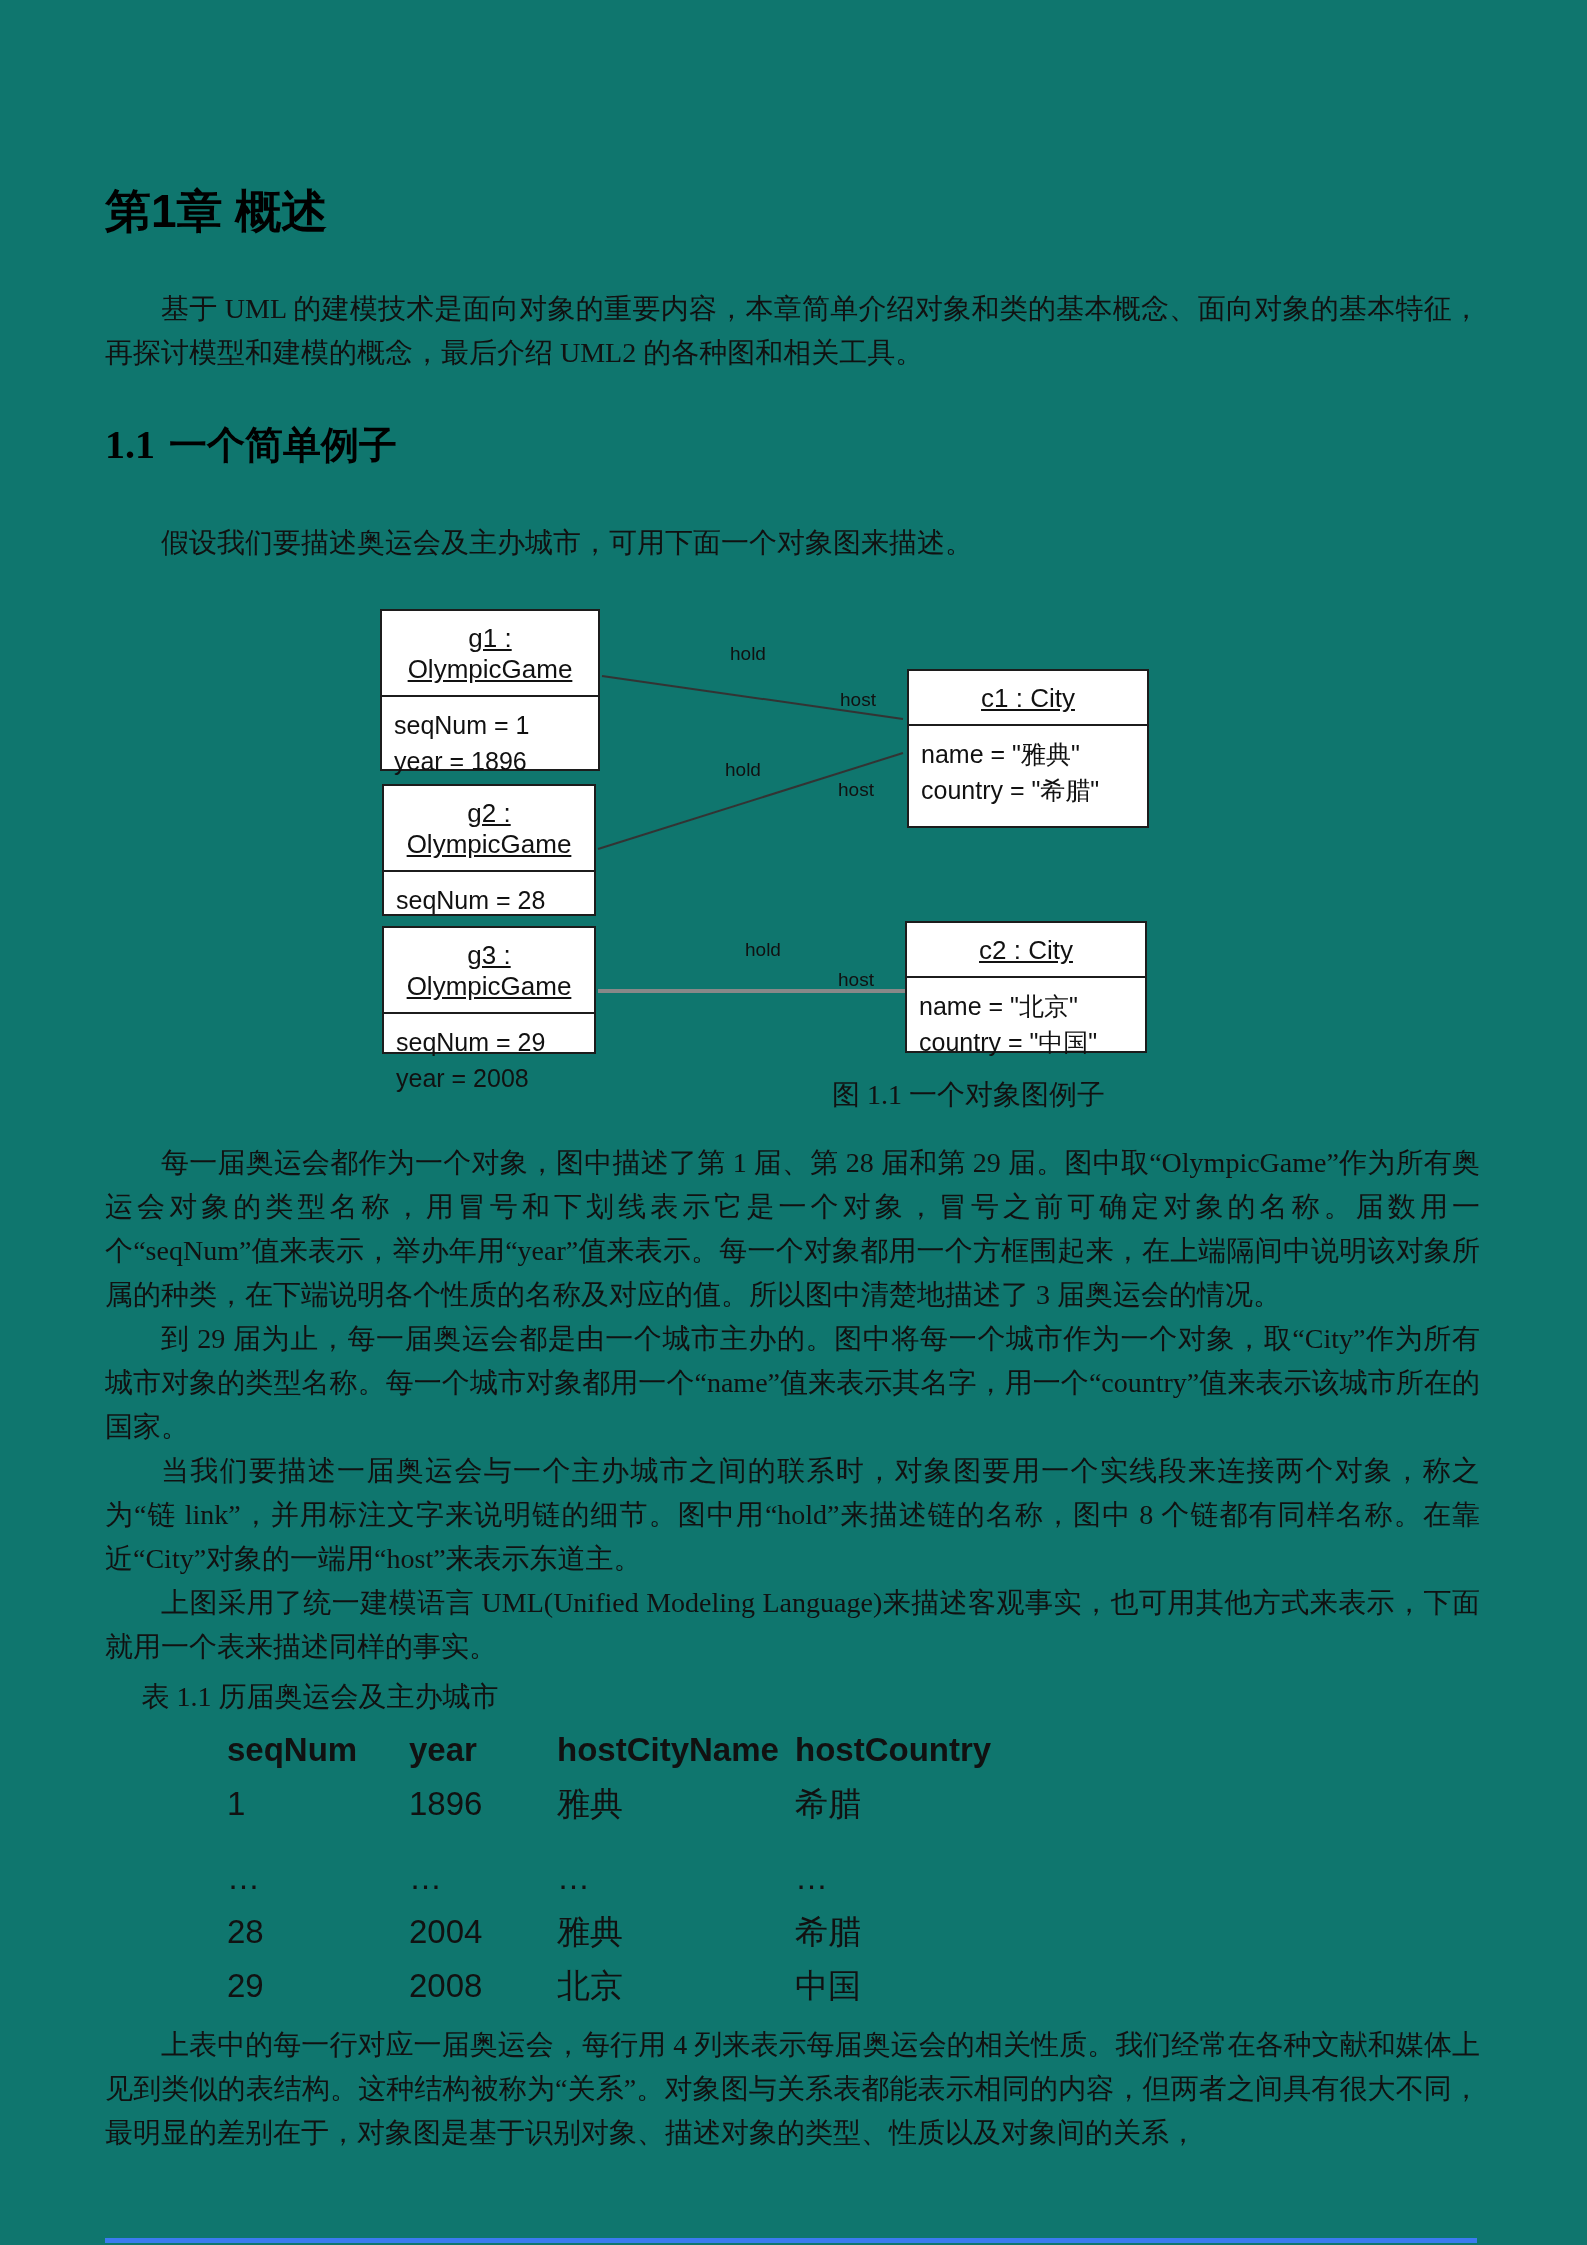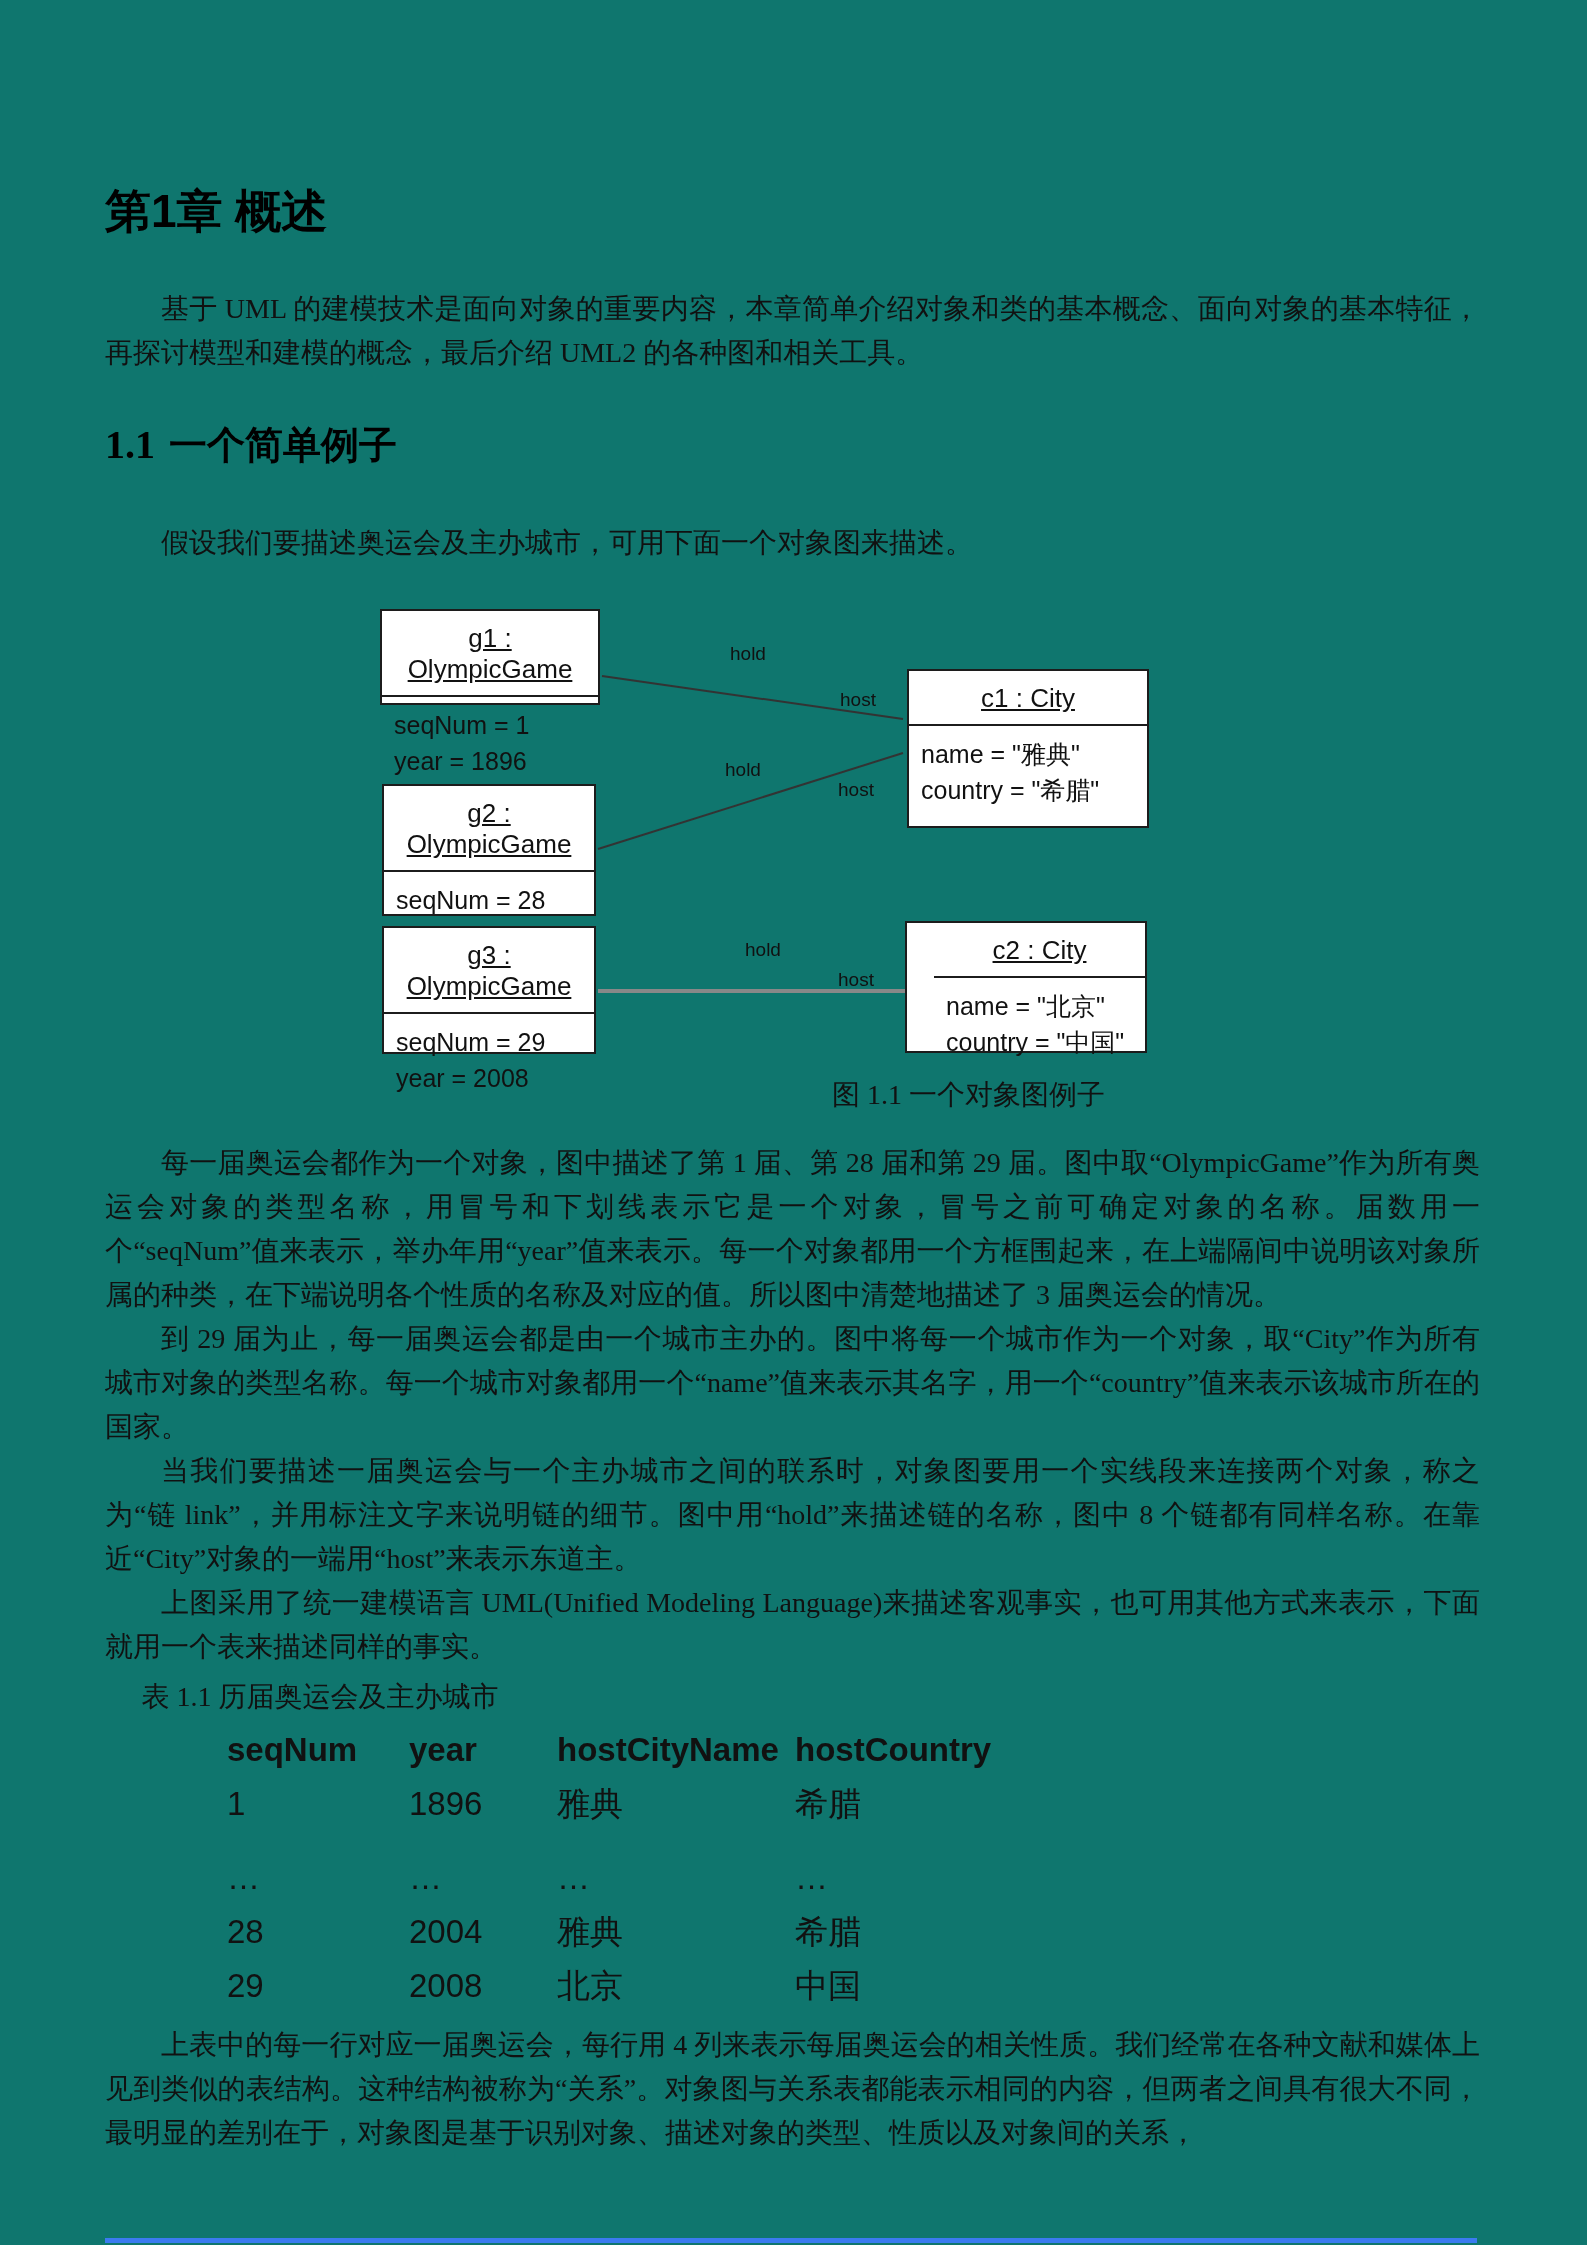--- a/index.html
+++ b/index.html
@@ -61,21 +61,21 @@
 
   <p class="p">假设我们要描述奥运会及主办城市，可用下面一个对象图来描述。</p>
 
   <div class="figure-area">
     <svg class="fig-svg" viewBox="0 0 810 462">
       <line x1="232" y1="75" x2="533" y2="118" stroke="#333" stroke-width="2"></line>
       <line x1="228" y1="248" x2="533" y2="152" stroke="#333" stroke-width="2"></line>
       <line x1="228" y1="390" x2="535" y2="390" stroke="#888" stroke-width="4"></line>
     </svg>
 
-    <div class="uml-box" style="left:10px; top:8px; width:220px; height:96px;">
+    <div class="uml-box" style="left:10px; top:8px; width:220px; height:162px;">
       <div class="uml-title">g1 : OlympicGame</div>
       <div class="uml-attrs">
         <div>seqNum = 1</div>
         <div>year = 1896</div>
       </div>
     </div>
 
     <div class="uml-box" style="left:537px; top:68px; width:242px; height:159px;">
       <div class="uml-title">c1 : City</div>
       <div class="uml-attrs">
@@ -93,21 +93,21 @@
     </div>
 
     <div class="uml-box" style="left:12px; top:325px; width:214px; height:128px;">
       <div class="uml-title">g3 : OlympicGame</div>
       <div class="uml-attrs">
         <div>seqNum = 29</div>
         <div>year = 2008</div>
       </div>
     </div>
 
-    <div class="uml-box" style="left:535px; top:320px; width:242px; height:132px;padding-left:27px;">
+    <div class="uml-box" style="left:535px; top:320px; width:242px; height:132px;">
       <div class="uml-title">c2 : City</div>
       <div class="uml-attrs">
         <div>name = "北京"</div>
         <div>country = "中国"</div>
       </div>
     </div>
 
     <span class="link-label" style="left:360px; top:42px;">hold</span>
     <span class="link-label" style="left:470px; top:88px;">host</span>
     <span class="link-label" style="left:355px; top:158px;">hold</span>

